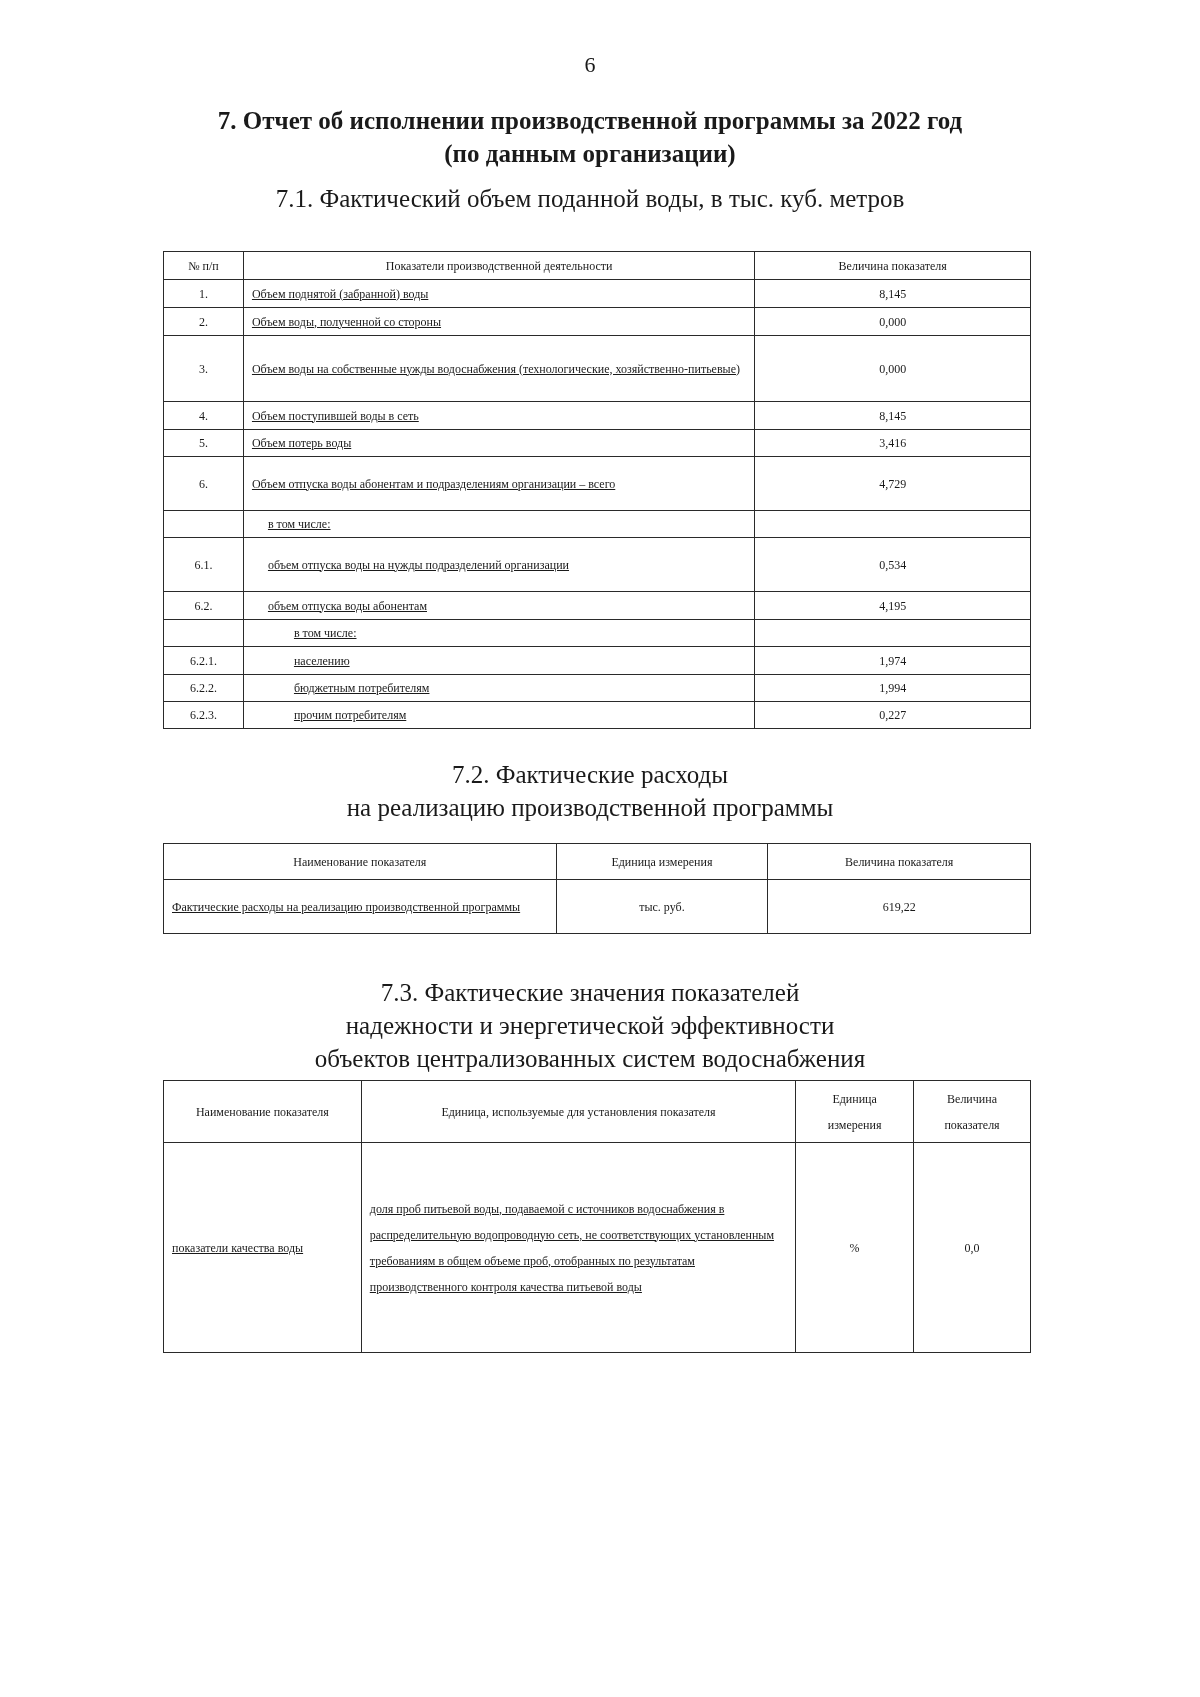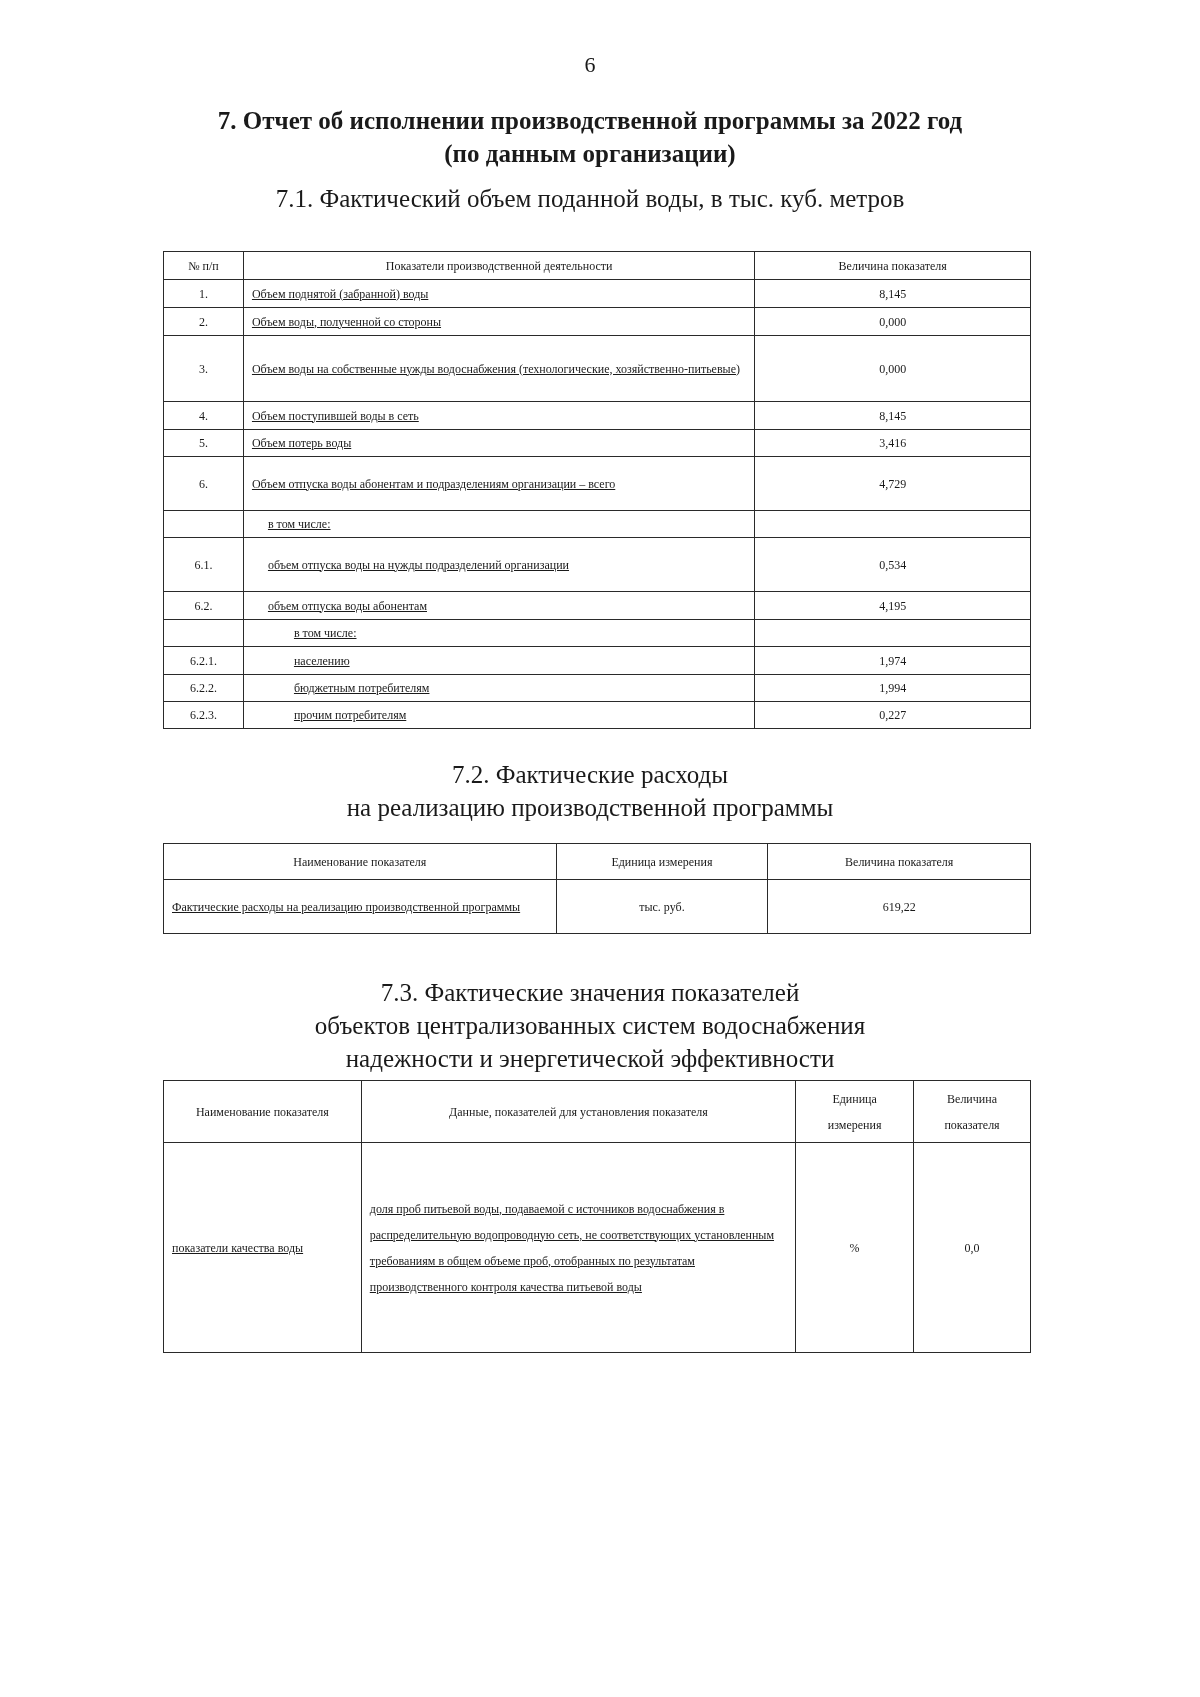--- a/index.html
+++ b/index.html
@@ -129,35 +129,35 @@
   <tr style="height:54px">
     <td class="l">Фактические расходы на реализацию производственной программы</td>
     <td class="c">тыс. руб.</td>
     <td class="c">619,22</td>
   </tr>
 </tbody>
   </table>
 
 <div class="title" style="top:976px;">
   <div>7.3. Фактические значения показателей</div>
+  <div>надежности и энергетической эффективности</div>
   <div>объектов централизованных систем водоснабжения</div>
-  <div>надежности и энергетической эффективности</div>
 </div>
 
 <table class="t3">
   <colgroup>
       <col style="width:198px">
       <col style="width:435px">
       <col style="width:118px">
       <col style="width:117px">
     </colgroup>
   <tbody>
       <tr style="height:62px">
     <th class="c">Наименование показателя</th>
-    <th class="c">Данные, показателей для установления показателя</th>
+    <th class="c">Единица, используемые для установления показателя</th>
     <th class="c">Единица измерения</th>
     <th class="c">Величина показателя</th>
   </tr>
   <tr style="height:210px">
     <td class="l">показатели качества воды</td>
     <td class="l">доля проб питьевой воды, подаваемой с источников водоснабжения в распределительную водопроводную сеть, не соответствующих установленным требованиям в общем объеме проб, отобранных по результатам производственного контроля качества питьевой воды</td>
     <td class="c">%</td>
     <td class="c">0,0</td>
   </tr>
 </tbody>

